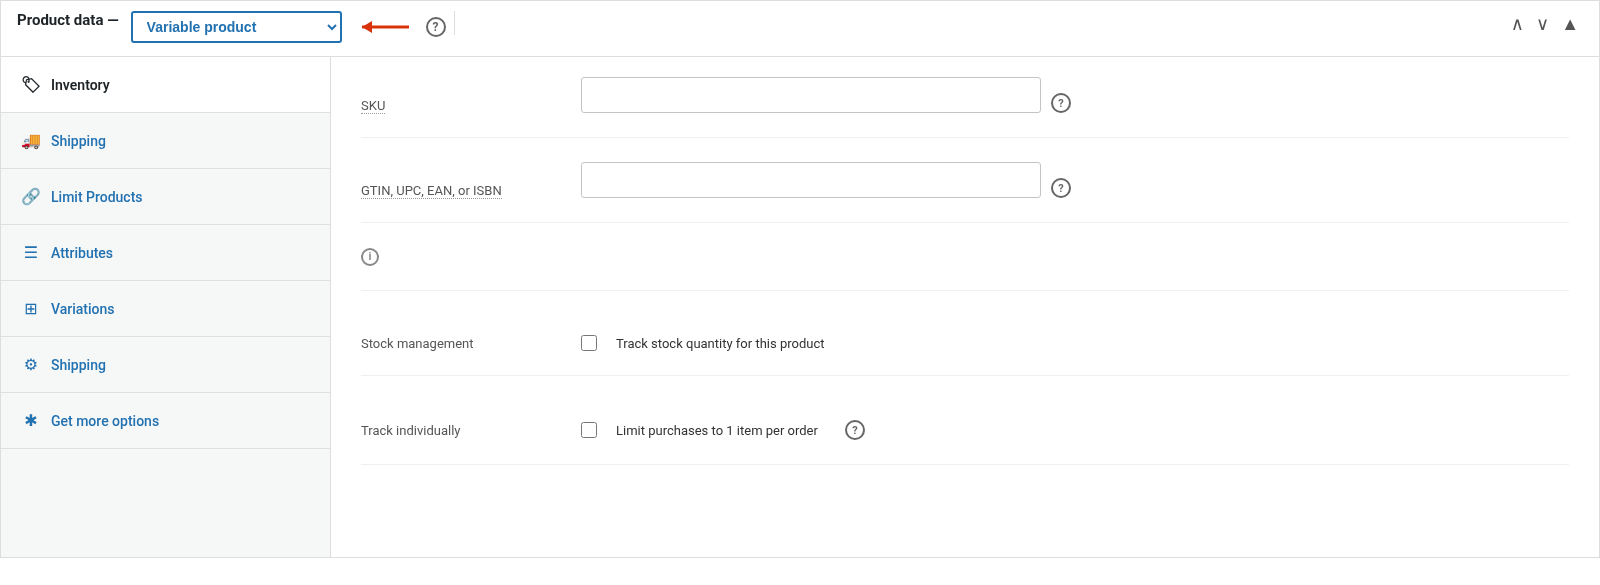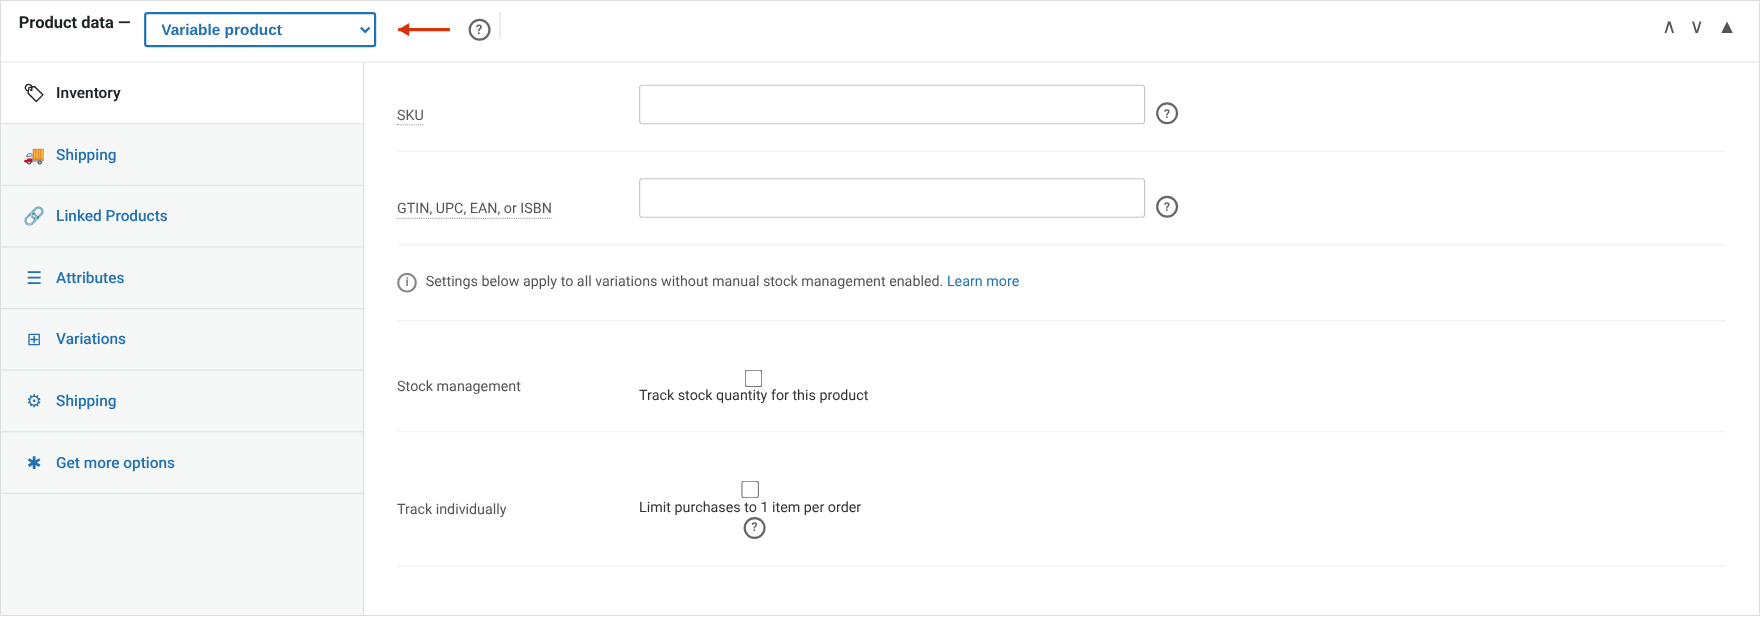--- a/index.html
+++ b/index.html
@@ -222,22 +222,21 @@
     .checkbox-label-col {
       width: 220px;
       min-width: 220px;
       font-size: 13px;
       color: #555;
     }
 
     .checkbox-field {
       display: flex;
       align-items: center;
-      gap: 1px;
-      flex-direction: column;
+      gap: 19px;
     }
 
     .checkbox-field input[type="checkbox"] {
       width: 16px;
       height: 16px;
       cursor: pointer;
     }
 
     .checkbox-text {
       font-size: 13px;
@@ -307,21 +306,21 @@
         <span>Inventory</span>
       </div>
 
       <div class="sidebar-item">
         <span class="sidebar-icon">🚚</span>
         <span>Shipping</span>
       </div>
 
       <div class="sidebar-item">
         <span class="sidebar-icon">🔗</span>
-        <span>Linked Products</span>
+        <span>Limit Products</span>
       </div>
 
       <div class="sidebar-item">
         <span class="sidebar-icon">☰</span>
         <span>Attributes</span>
       </div>
 
       <div class="sidebar-item">
         <span class="sidebar-icon">⊞</span>
         <span>Variations</span>
@@ -356,24 +355,20 @@
           <span style="border-bottom:1px dotted #999;">GTIN, UPC, EAN, or ISBN</span>
         </div>
         <input type="text" class="form-input" placeholder="" style="">
         <div class="field-help">
           <span>?</span>
         </div>
       </div>
 
       <div class="info-row">
         <div class="info-circle">i</div>
-        <div class="info-text">
-          <span>Settings below apply to all variations without manual stock management enabled.</span>
-          <a href="#">Learn more</a>
-        </div>
       </div>
 
       <div class="checkbox-row">
         <div class="checkbox-label-col">
           <span>Stock management</span>
         </div>
         <div class="checkbox-field">
           <input type="checkbox" id="track-stock" style="">
           <label class="checkbox-text" for="track-stock">Track stock quantity for this product</label>
         </div>

